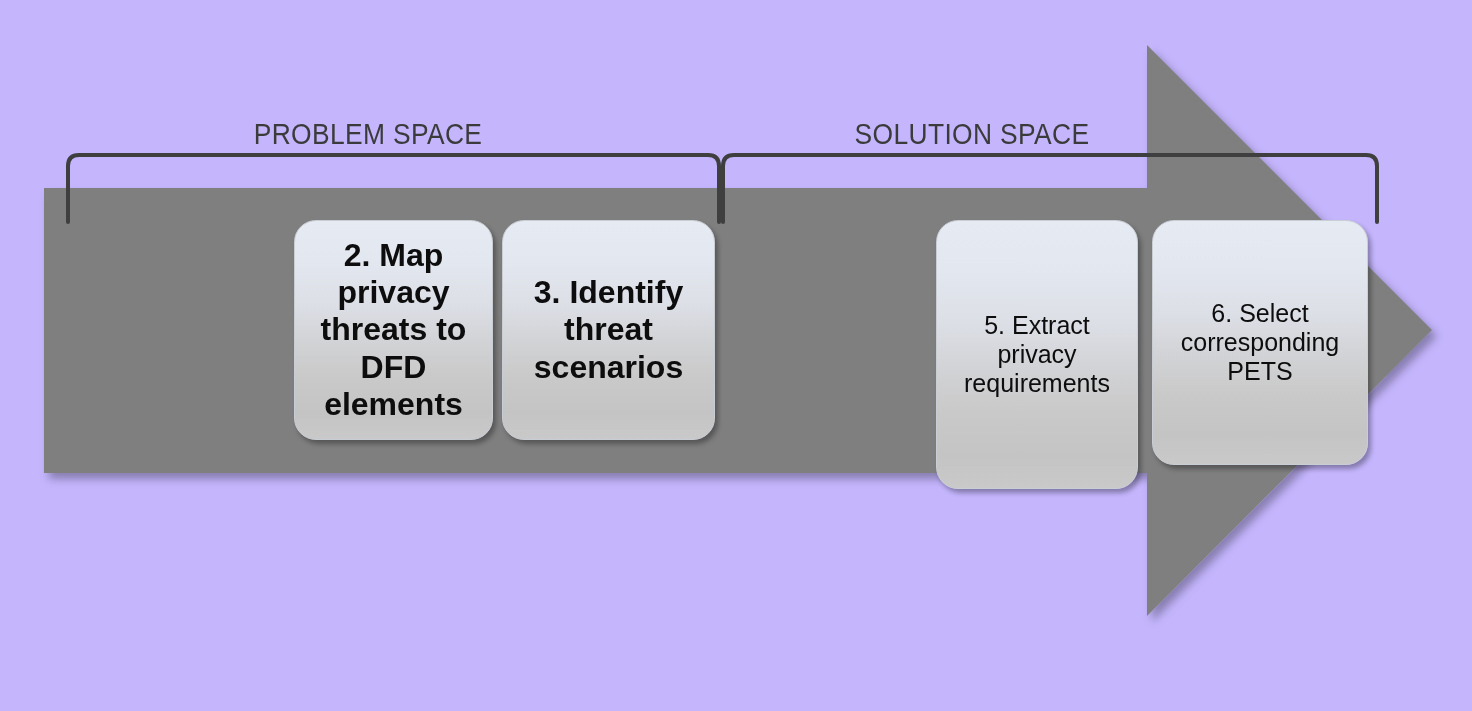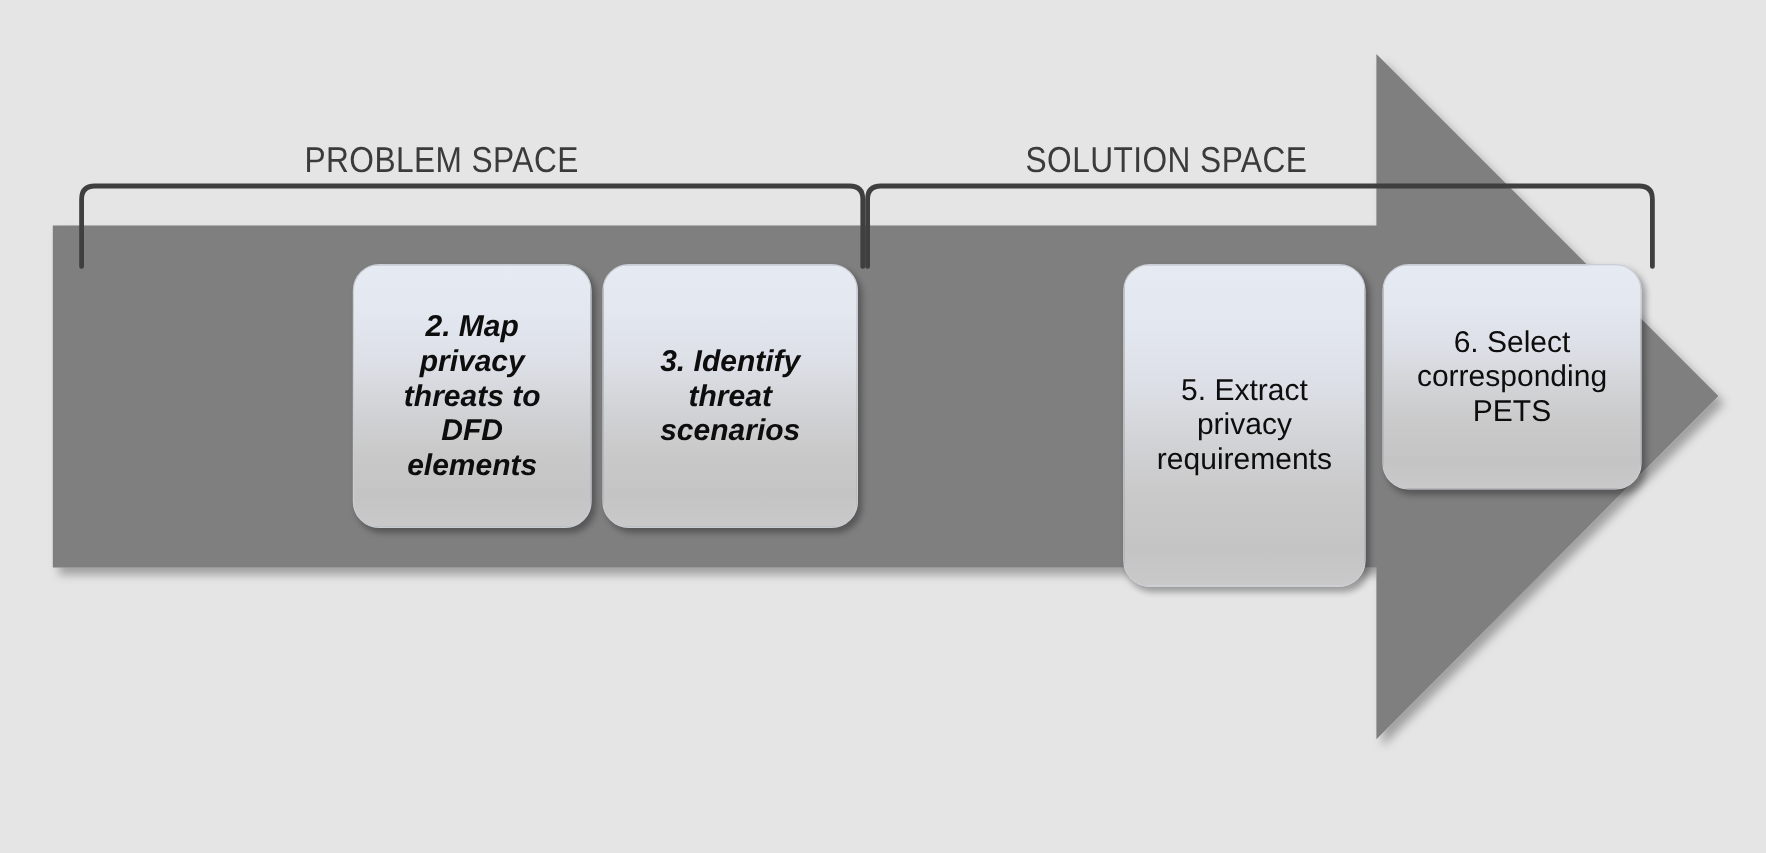--- a/index.html
+++ b/index.html
@@ -8,21 +8,21 @@
     padding: 0;
     background: #ffffff;
   }
   body {
     font-family: "Liberation Sans", sans-serif;
   }
   #stage {
     position: relative;
     width: 1472px;
     height: 711px;
-    background: #e5e5e5;
+    background: #c4b5fd;
     overflow: hidden;
   }
 
   
   #arrow-layer {
     position: absolute;
     left: 0;
     top: 0;
     width: 1472px;
     height: 711px;
@@ -85,22 +85,21 @@
   .step-text {
     display: block;
     width: 100%;
     padding: 0 6px;
     box-sizing: border-box;
     line-height: 1.16;
     white-space: pre-line;
   }
   .step-box.bold .step-text {
     font-weight: bold;
-    font-size: 25px;
-    font-style: italic;
+    font-size: 32px;
   }
   .step-box.regular .step-text {
     font-weight: 400;
     font-size: 25px;
   }
 </style>
 </head>
 <body>
 
 <div id="stage">
@@ -155,19 +154,19 @@
 scenarios</span>
   </div>
 
 
   <div class="step-box regular" id="step-5" style="left:936px; top:220px; width:202px; height:269px;">
     <span class="step-text">5. Extract
 privacy
 requirements</span>
   </div>
 
-  <div class="step-box regular" id="step-6" style="left:1152px; top:220px; width:216px; height:188px;">
+  <div class="step-box regular" id="step-6" style="left:1152px; top:220px; width:216px; height:245px;">
     <span class="step-text">6. Select
 corresponding
 PETS</span>
   </div>
 
 </div>
 
 </body></html>

